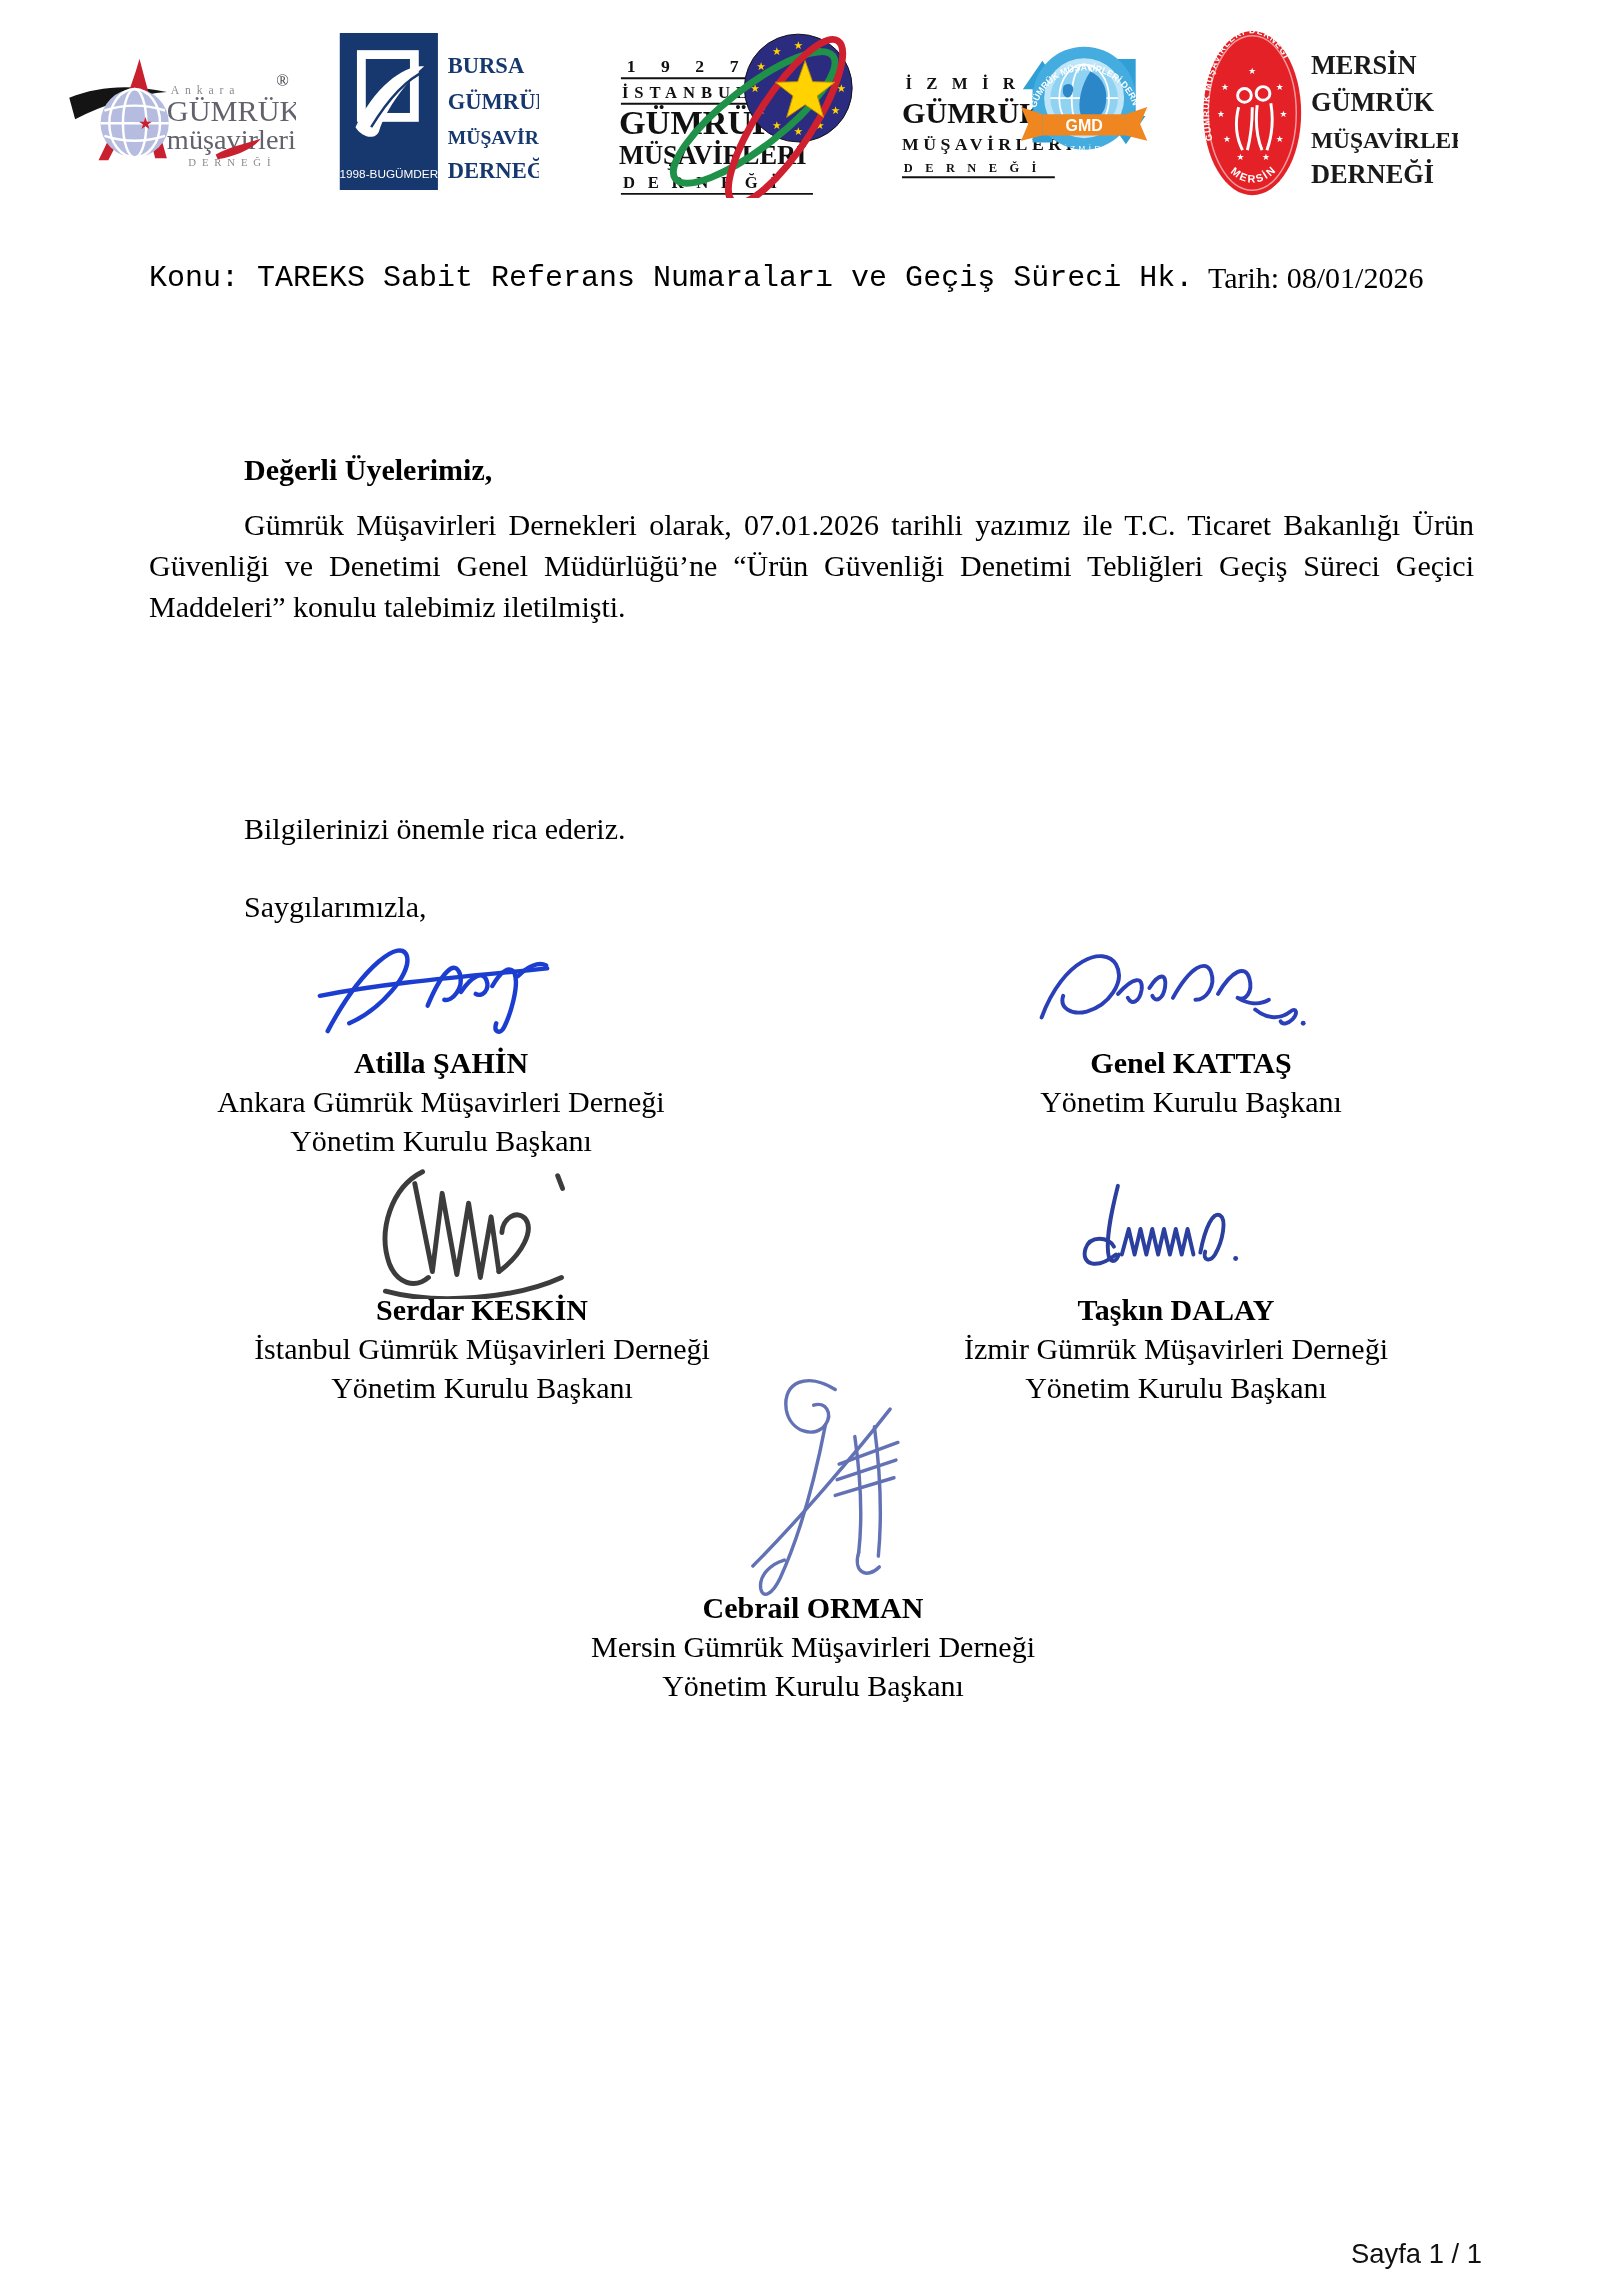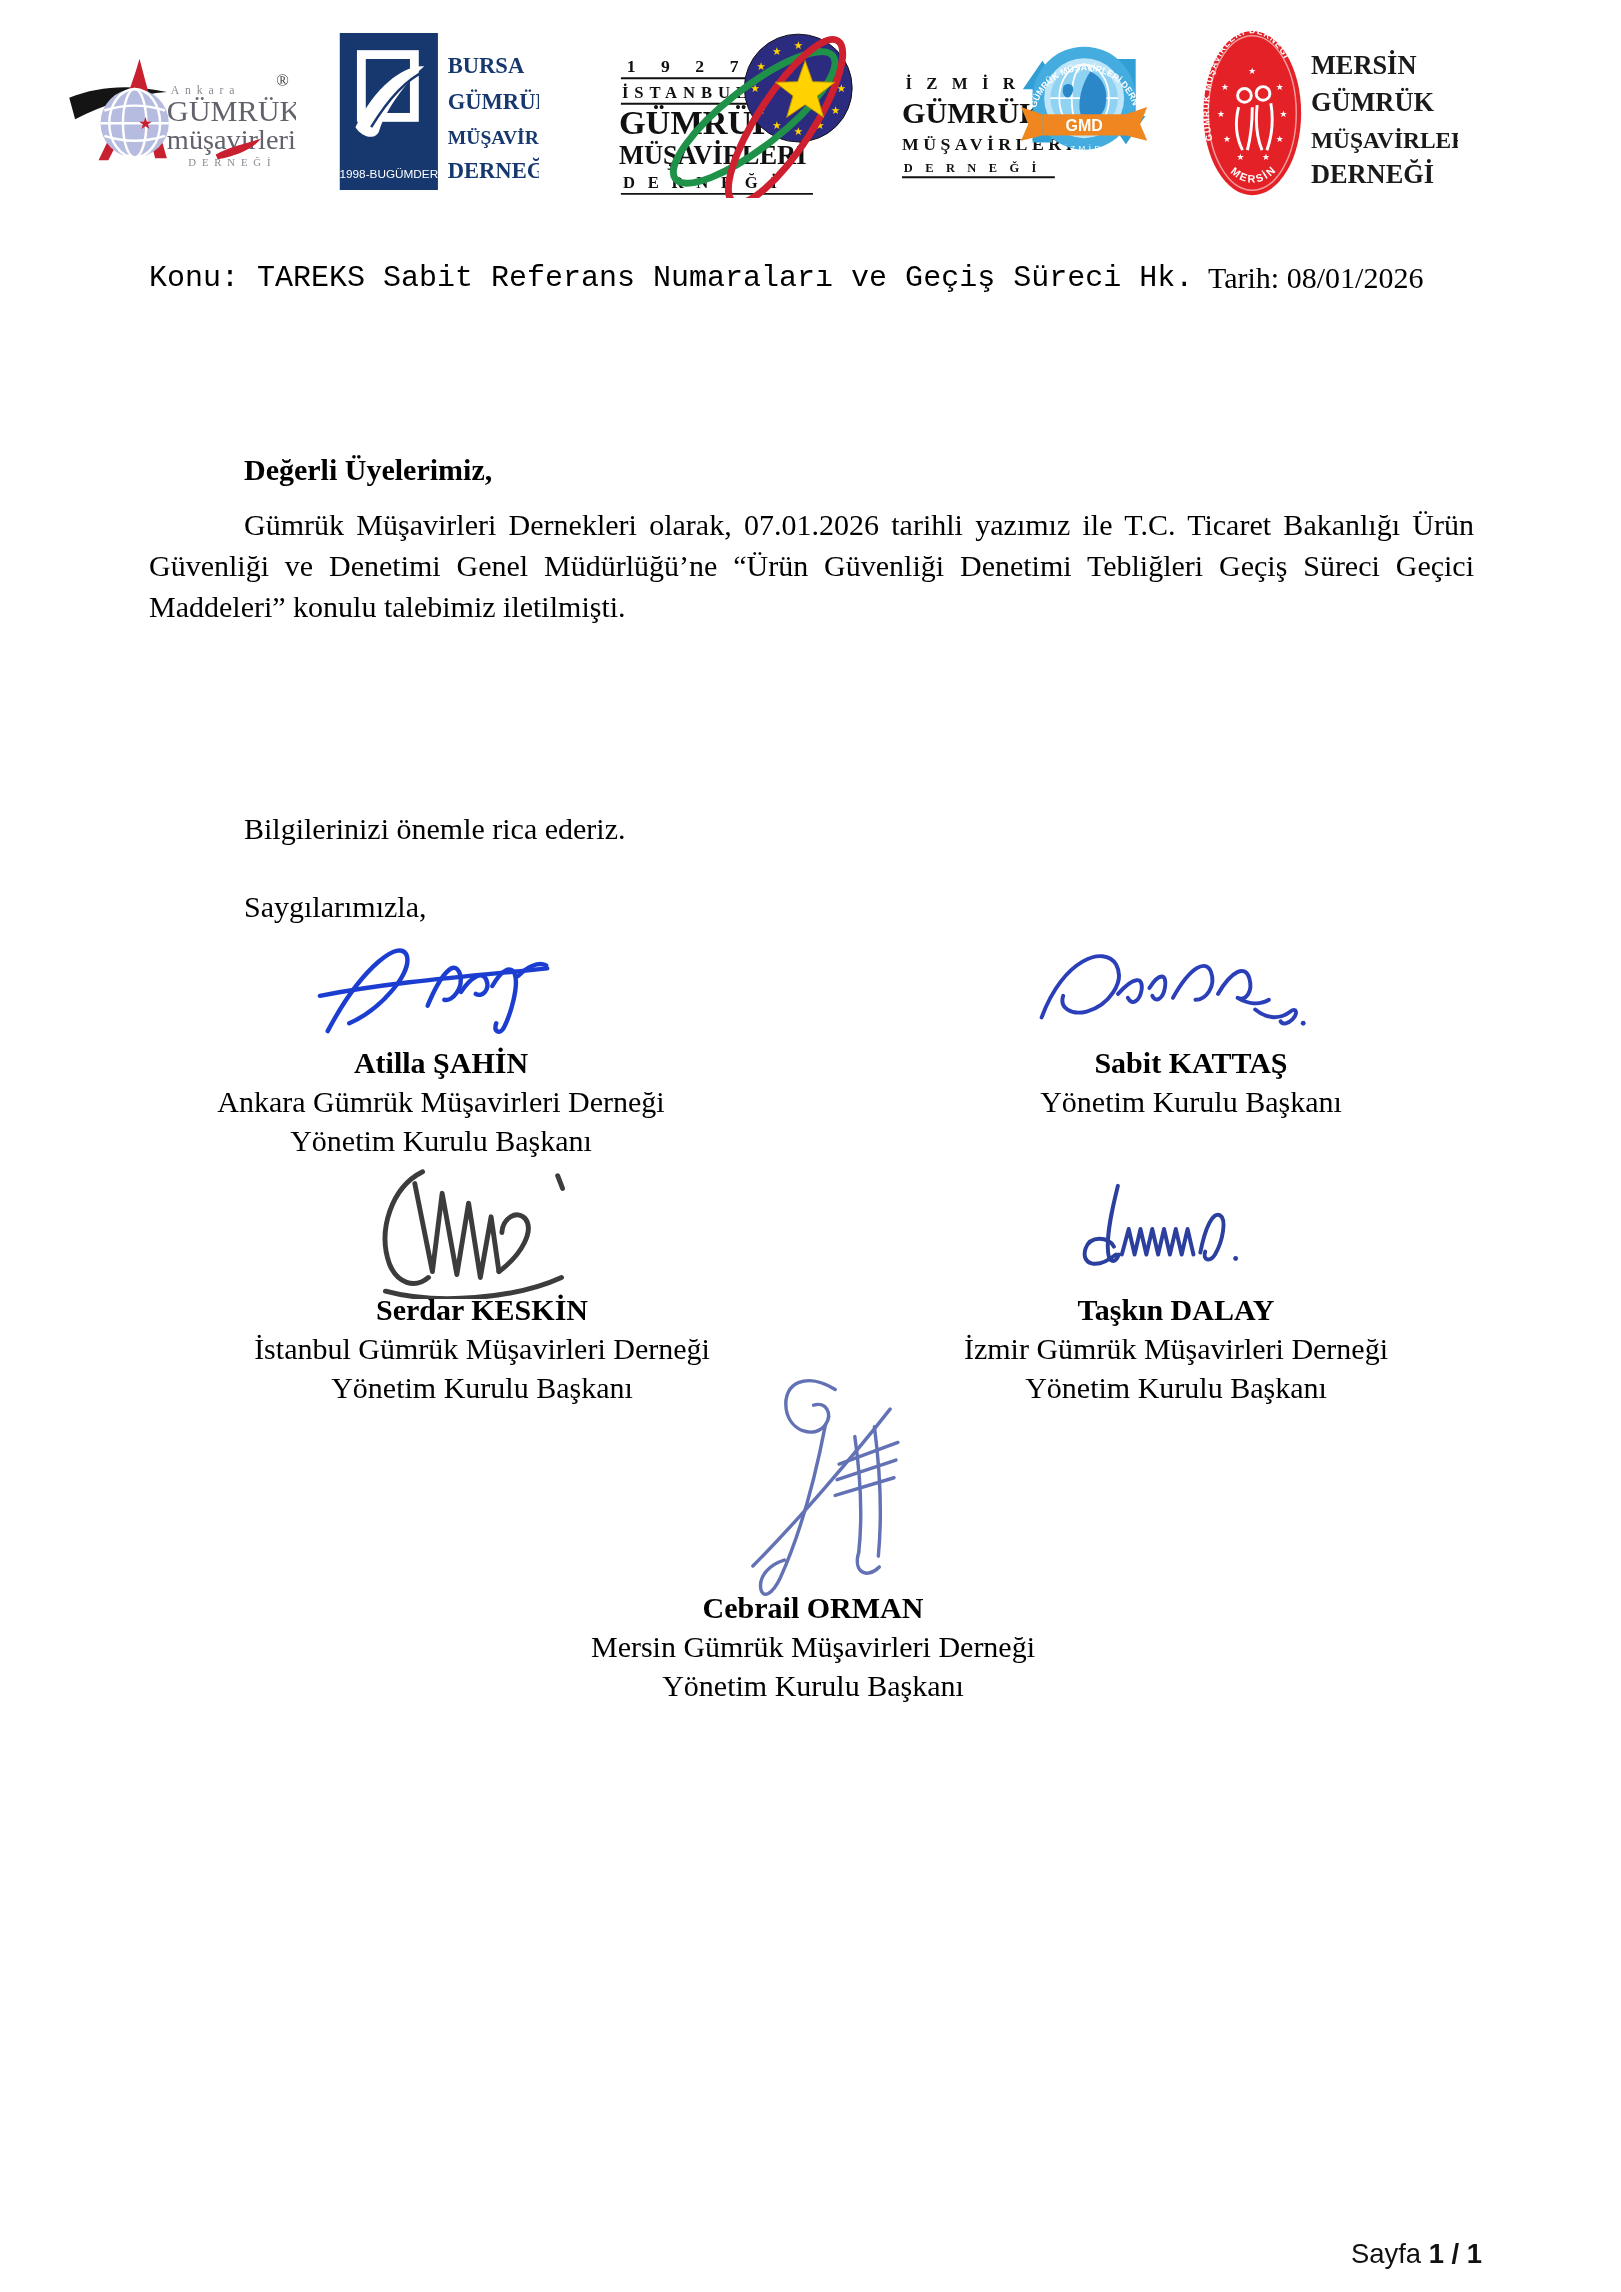--- a/index.html
+++ b/index.html
@@ -11,21 +11,21 @@
   .dateline{position:absolute;left:1059px;top:0;white-space:nowrap;}
   .greeting{top:453px;left:244px;font-size:30px;font-weight:bold;}
   .para{left:149px;width:1325px;font-size:30px;line-height:41px;text-align:justify;
         text-align-last:left;text-indent:95px;margin:0;}
   .p1{top:504px;} .p2{top:678px;}
   .closing{left:244px;font-size:30px;} .c1{top:812px;} .c2{top:890px;}
   .sigblock{font-size:30px;line-height:39px;text-align:center;}
   .sigblock .name{font-weight:bold;}
   .footer{top:2238px;left:1351px;font-family:"Liberation Sans","DejaVu Sans",sans-serif;
           font-size:27.4px;color:#111;}
-  .footer b{font-weight:bold;text-align:center;}
+  .footer b{font-weight:normal;text-align:center;}
   svg text{font-family:"Liberation Serif","DejaVu Serif",serif;}
   .sans{font-family:"Liberation Sans","DejaVu Sans",sans-serif;}
 </style>
 </head>
 <body>
 
 <div class="page">
 
   <div class="abs" style="left:0;top:0;width:1621px;height:216px;">
 
@@ -203,21 +203,21 @@
     </g>
     <circle cx="285" cy="84" r="2.5" fill="#2a3fb8"></circle>
   </svg>
 
   <div class="abs sigblock" style="left:147px;top:1043px;width:588px;">
     <div class="name">Atilla ŞAHİN</div>
     <div>Ankara Gümrük Müşavirleri Derneği</div>
     <div>Yönetim Kurulu Başkanı</div>
   </div>
   <div class="abs sigblock" style="left:897px;top:1043px;width:588px;">
-    <div class="name">Sabit KATTAŞ</div>
+    <div class="name">Genel KATTAŞ</div>
     <div>Yönetim Kurulu Başkanı</div>
   </div>
 
   <svg class="abs" style="left:358px;top:1162px;" width="230" height="137" viewBox="0 0 235 140">
     <g fill="none" stroke="#3c3c3c" stroke-width="5" stroke-linecap="round" stroke-linejoin="round">
       <path d="M66,10 C34,26 20,70 32,104 C40,124 58,130 72,118"></path>
       <path d="M58,22 L76,112 L86,32 L101,115 L113,42 L125,118 L136,56 L144,112"></path>
       <path d="M144,112 C168,94 180,70 171,58 C162,48 148,58 147,72"></path>
       <path d="M28,132 C80,146 160,140 208,118"></path>
       <path d="M204,14 L209,27"></path>

